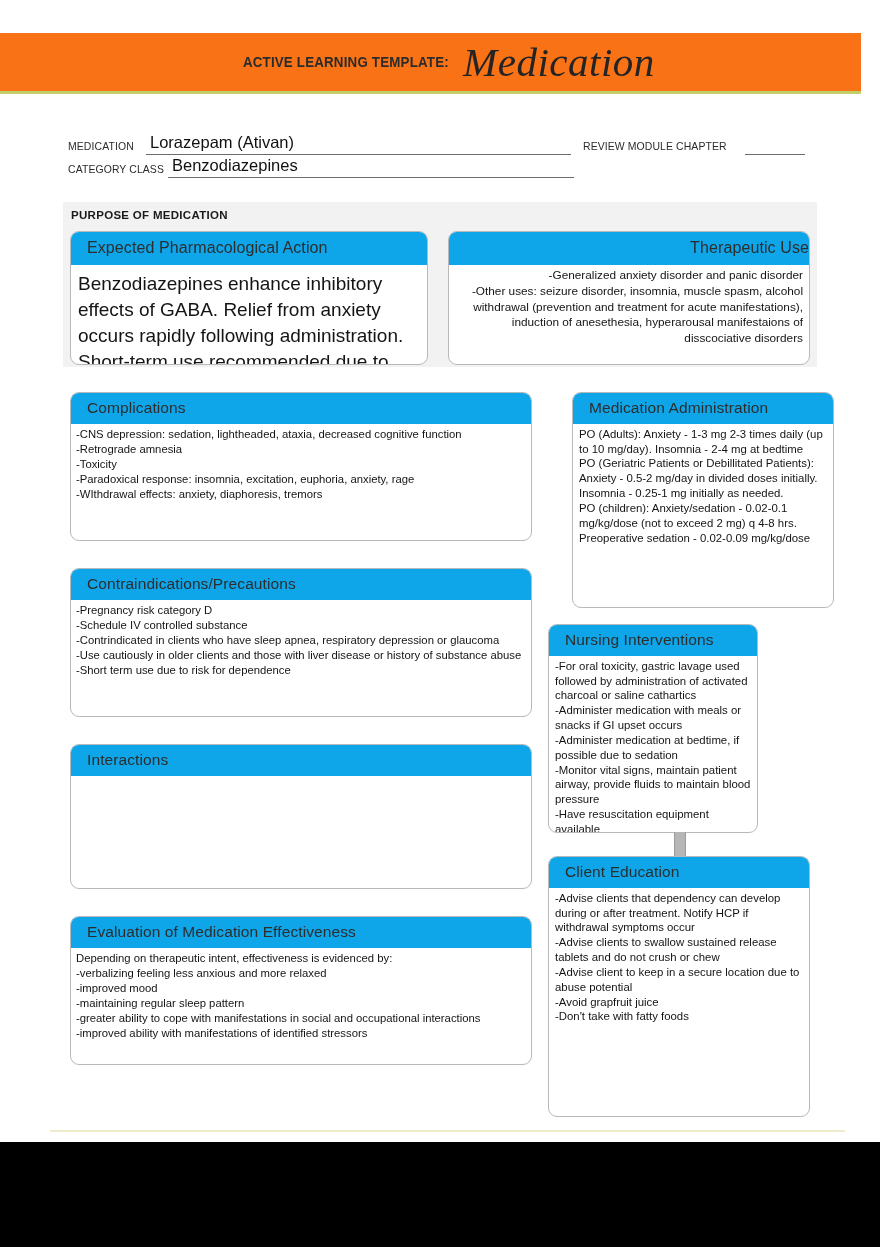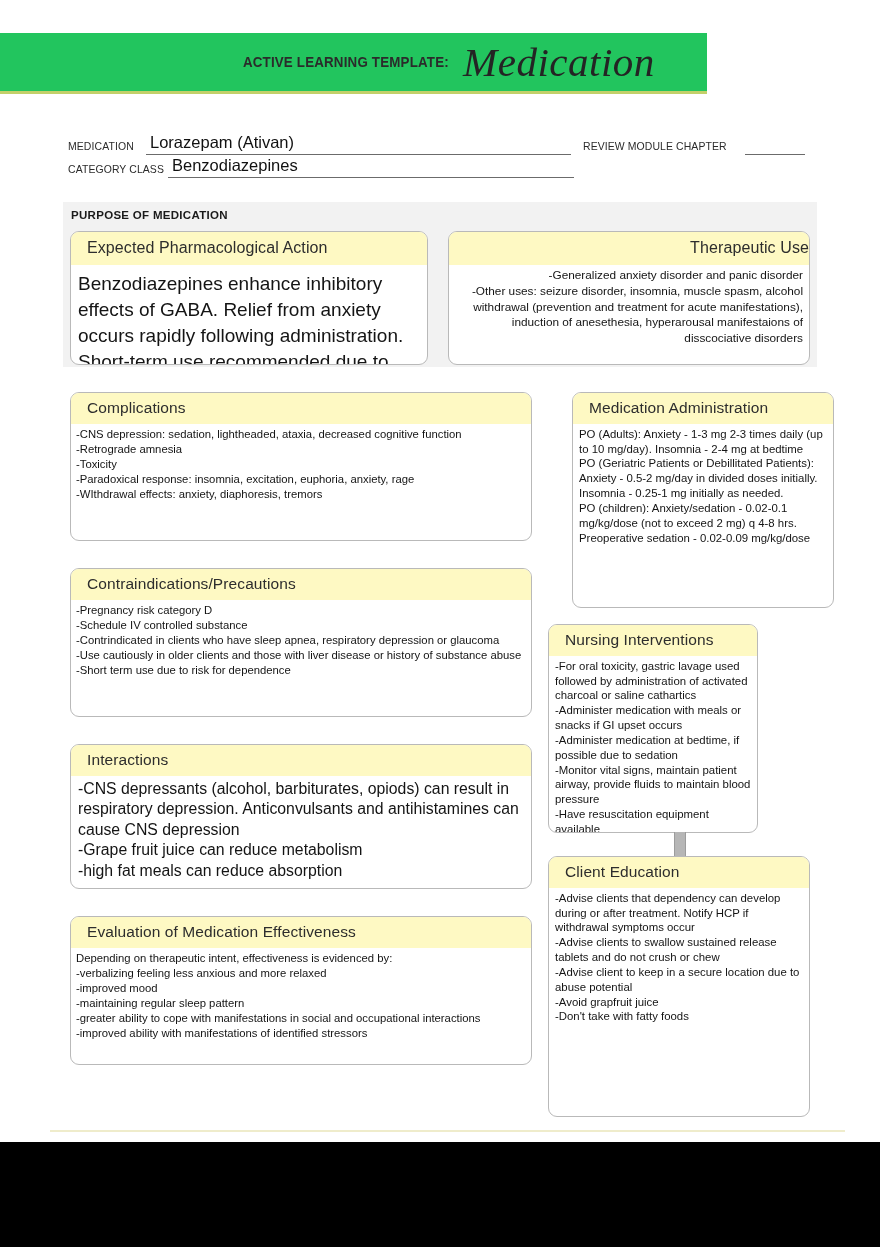--- a/index.html
+++ b/index.html
@@ -14,22 +14,22 @@
     position: relative;
     overflow: hidden;
     font-family: "Liberation Sans", sans-serif;
     color: #1a1a1a;
   }
 
   
   .header-band {
     position: absolute;
     left: 0; top: 33px;
-    width: 707px; height: 58px;
-    background: #22c55e;
+    width: 861px; height: 58px;
+    background: #f97316;
     border-bottom: 3px solid #c3d06a;
     box-sizing: content-box;
   }
   .header-inner {
     position: absolute;
     left: 0; top: 0;
     width: 880px; height: 58px;
     display: flex;
     align-items: center;
     justify-content: center;
@@ -117,21 +117,21 @@
   
   .card {
     position: absolute;
     background: #ffffff;
     border: 1px solid #b9b9b9;
     border-radius: 9px;
     box-sizing: border-box;
     overflow: hidden;
   }
   .card-head {
-    background: #fef9c3;
+    background: #0ea5e9;
     padding: 6px 0 7px 16px;
     font-size: 15.5px;
     color: #2d2d2d;
     font-weight: 400;
     letter-spacing: 0.1px;
     line-height: 1.15;
   }
   .card-body {
     padding: 3px 6px 4px 5px;
     font-size: 11.3px;
@@ -245,23 +245,20 @@
   <div class="card-head">Contraindications/Precautions</div>
   <div class="card-body">-Pregnancy risk category D
 -Schedule IV controlled substance
 -Contrindicated in clients who have sleep apnea, respiratory depression or glaucoma
 -Use cautiously in older clients and those with liver disease or history of substance abuse
 -Short term use due to risk for dependence</div>
 </div>
 
 <div class="card" id="card-interactions">
   <div class="card-head">Interactions</div>
-  <div class="card-body sz-lg">-CNS depressants (alcohol, barbiturates, opiods) can result in respiratory depression. Anticonvulsants and antihistamines can cause CNS depression
--Grape fruit juice can reduce metabolism
--high fat meals can reduce absorption</div>
 </div>
 
 <div class="card" id="card-evaluation">
   <div class="card-head">Evaluation of Medication Effectiveness</div>
   <div class="card-body">Depending on therapeutic intent, effectiveness is evidenced by:
 -verbalizing feeling less anxious and more relaxed
 -improved mood
 -maintaining regular sleep pattern
 -greater ability to cope with manifestations in social and occupational interactions
 -improved ability with manifestations of identified stressors</div>

